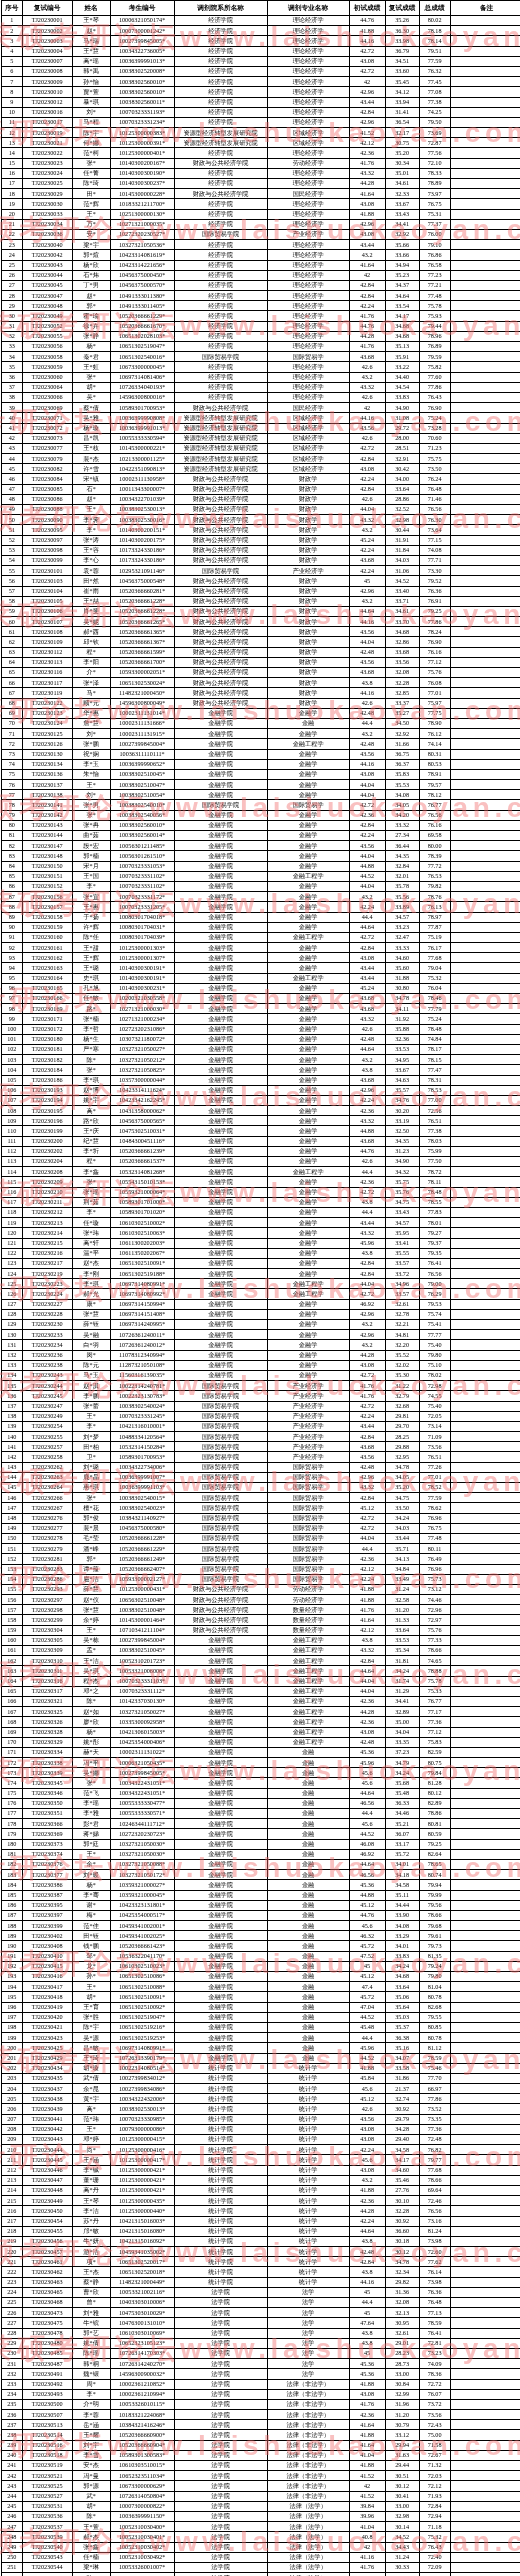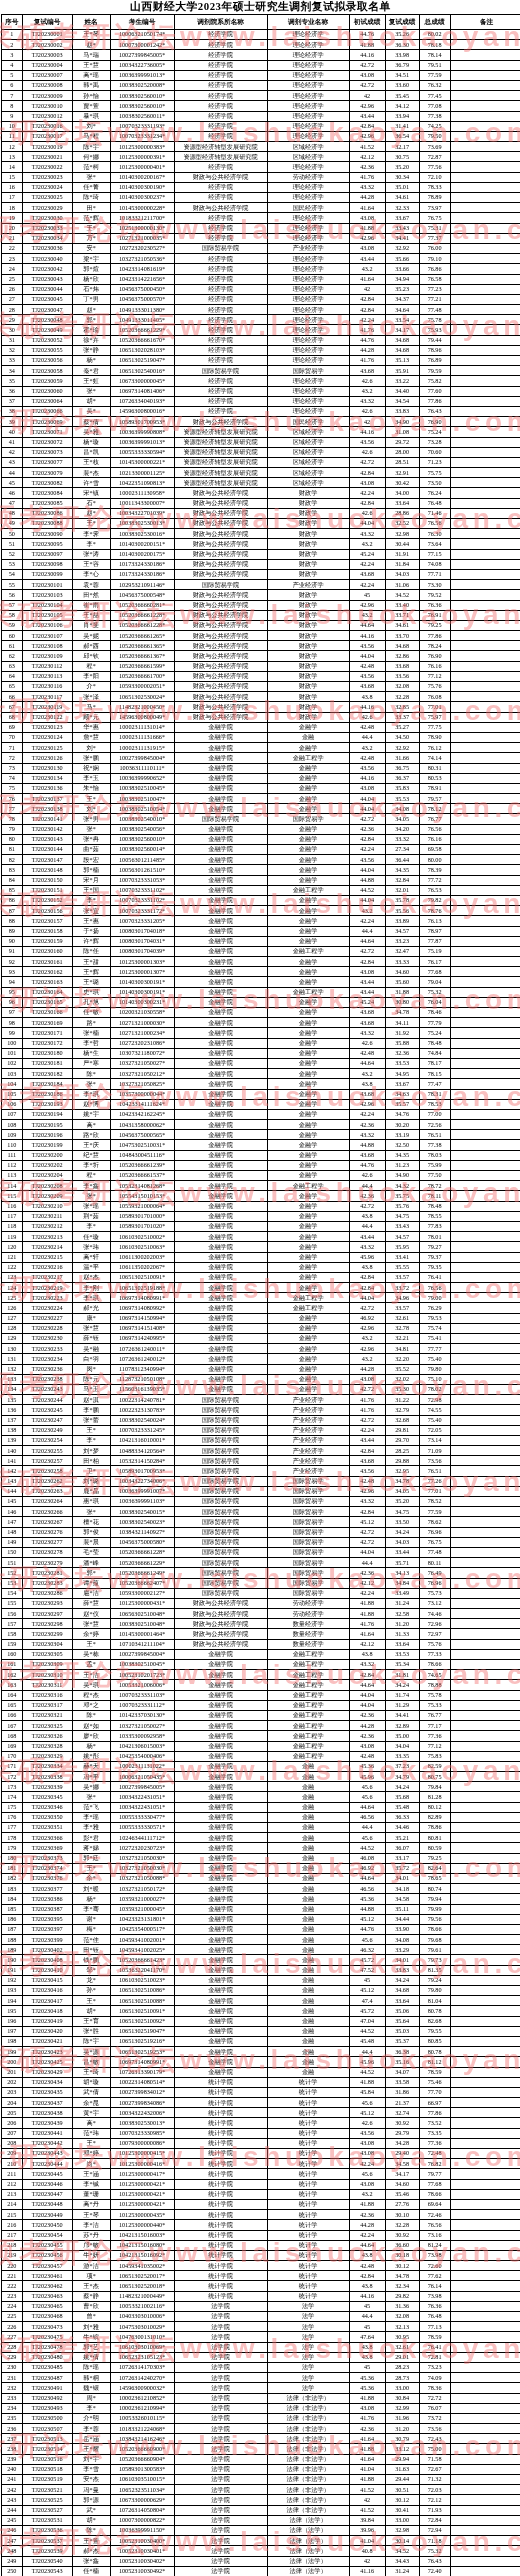--- a/index.html
+++ b/index.html
@@ -46,21 +46,20 @@
       <div class="wm" style="top: 1752px; left: -15.5px; color: rgba(240, 106, 106, 0.42);">莱硕考研论坛www.laishuokaoyan.com</div>
       <div class="wm" style="top: 1849px; left: -88px; color: rgba(240, 106, 106, 0.42);">莱硕考研论坛www.laishuokaoyan.com</div>
       <div class="wm" style="top: 1945px; left: -46px; color: rgba(240, 106, 106, 0.42);">莱硕考研论坛www.laishuokaoyan.com</div>
       <div class="wm" style="top: 2041px; left: -15.5px; color: rgba(240, 106, 106, 0.42);">莱硕考研论坛www.laishuokaoyan.com</div>
       <div class="wm" style="top: 2138px; left: -88px; color: rgba(240, 106, 106, 0.42);">莱硕考研论坛www.laishuokaoyan.com</div>
       <div class="wm" style="top: 2234px; left: -46px; color: rgba(240, 106, 106, 0.42);">莱硕考研论坛www.laishuokaoyan.com</div>
       <div class="wm" style="top: 2330px; left: -15.5px; color: rgba(240, 106, 106, 0.42);">莱硕考研论坛www.laishuokaoyan.com</div>
       <div class="wm" style="top: 2427px; left: -88px; color: rgba(240, 106, 106, 0.42);">莱硕考研论坛www.laishuokaoyan.com</div>
       <div class="wm" style="top: 2523px; left: -46px; color: rgba(240, 106, 106, 0.42);">莱硕考研论坛www.laishuokaoyan.com</div>
     </div>
-  <div class="doc-title">山西财经大学2023年硕士研究生调剂复试拟录取名单</div>
   <table class="grid">
     <colgroup id="cols">
         <col style="width: 20.6px;">
         <col style="width: 50px;">
         <col style="width: 38px;">
         <col style="width: 64px;">
         <col style="width: 93px;">
         <col style="width: 82px;">
         <col style="width: 36px;">
         <col style="width: 34px;">

